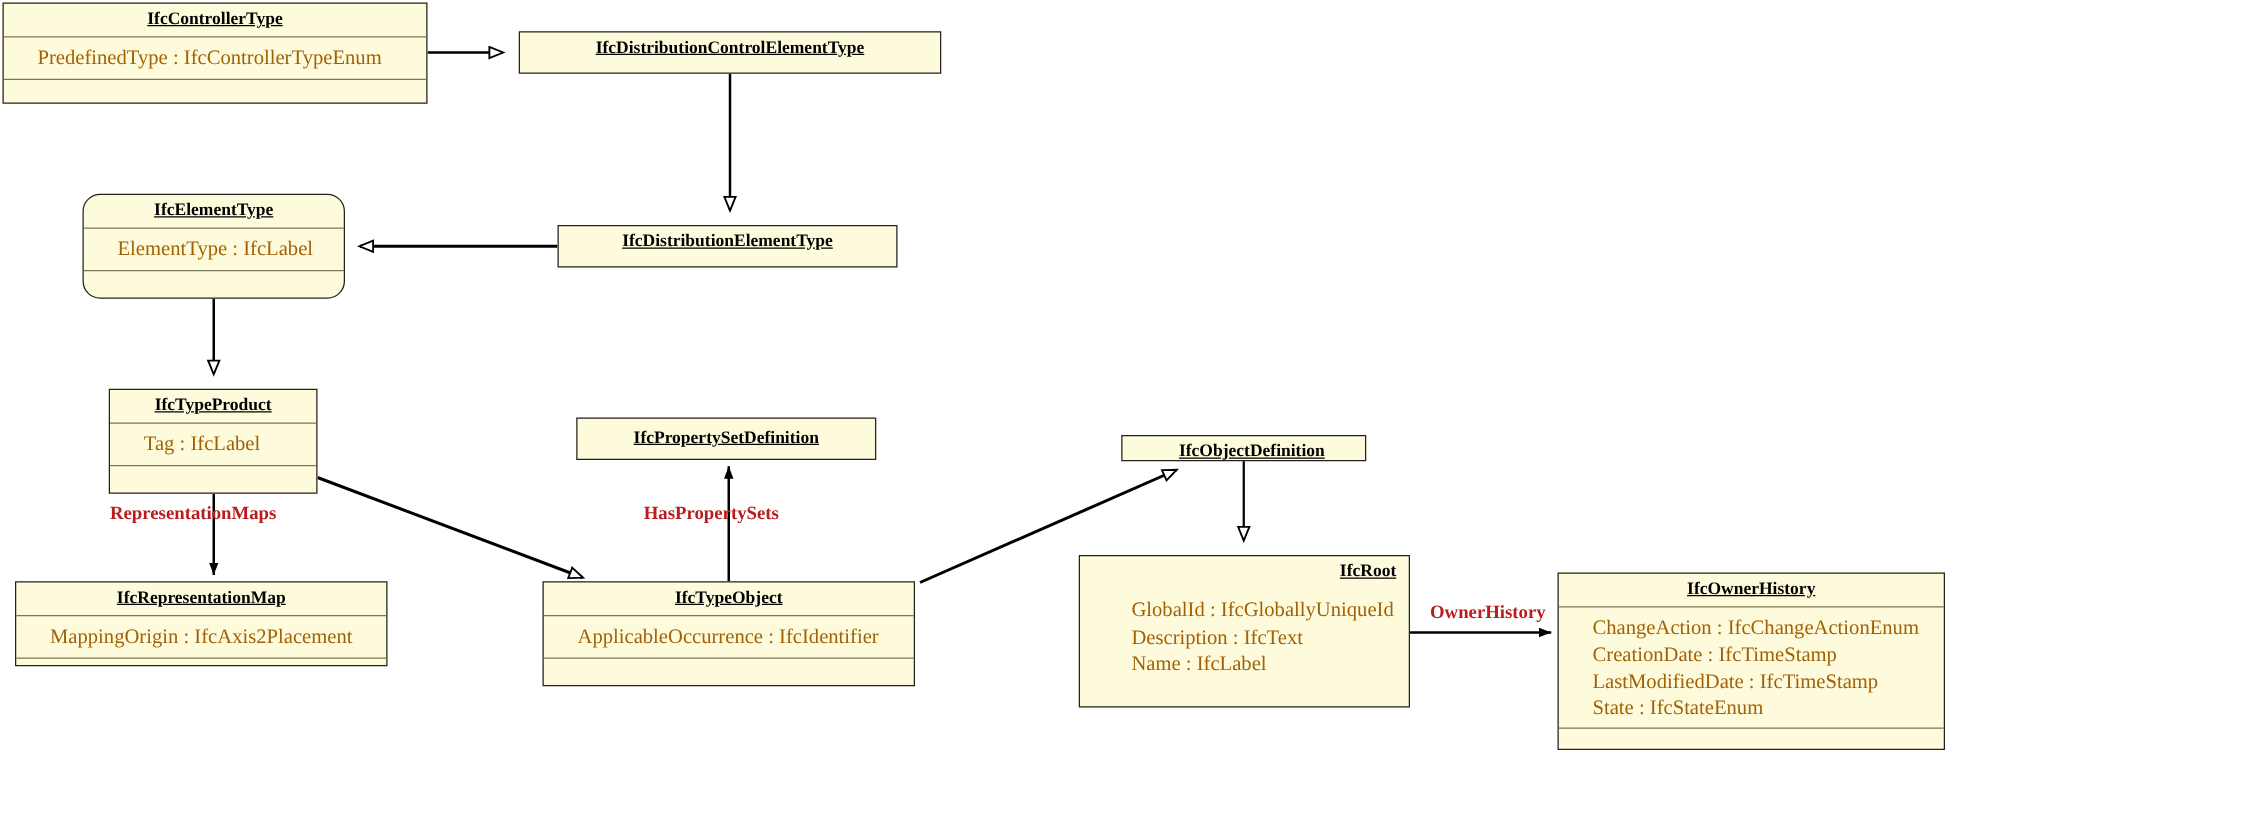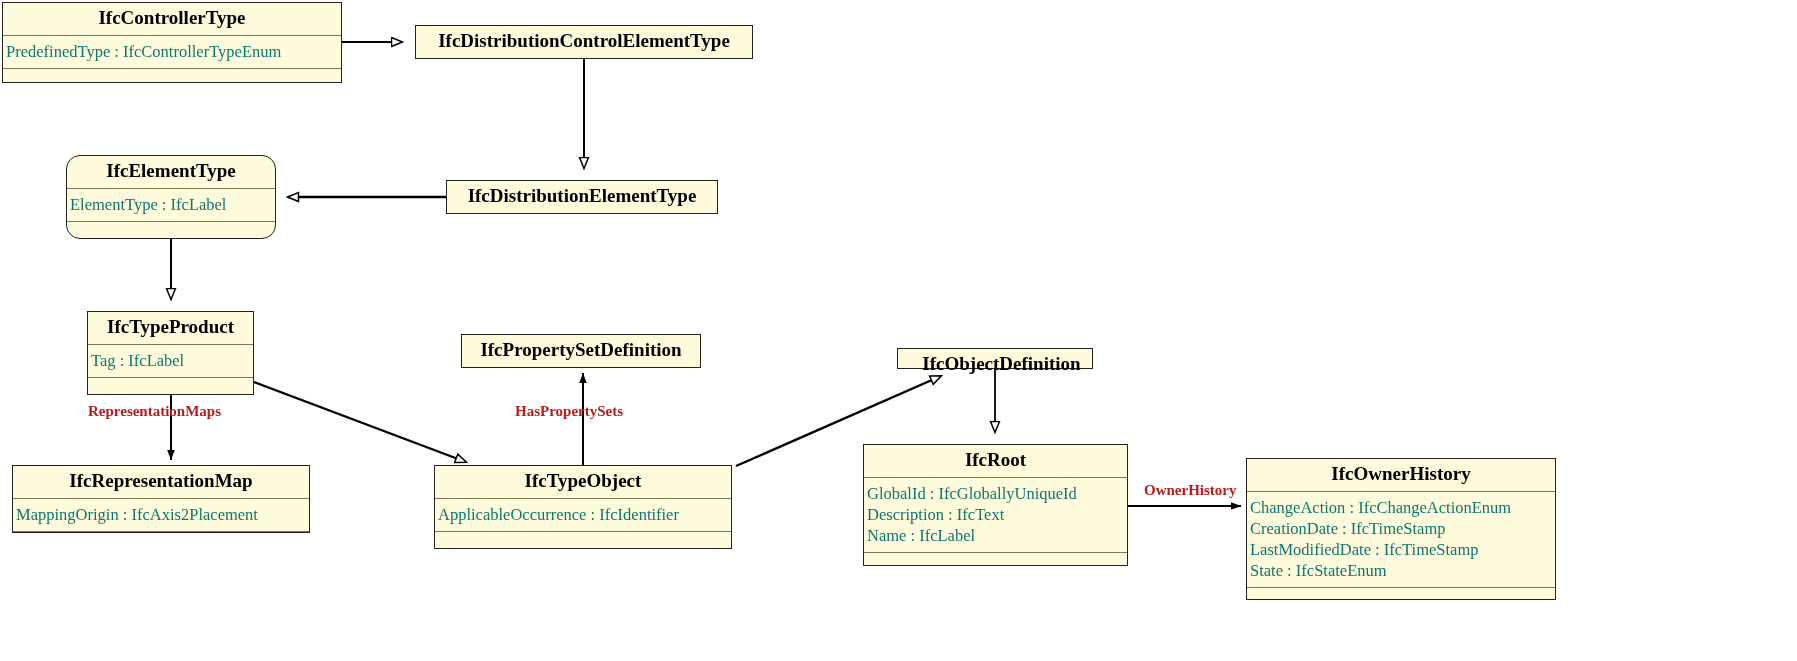--- a/index.html
+++ b/index.html
@@ -27,35 +27,36 @@
   .uml-class {
     position: absolute;
     background: #FEFBDC;
     border: 1.6px solid #24221a;
     display: flex;
     flex-direction: column;
     z-index: 5;
   }
   .uml-title {
     font-weight: bold;
-    font-size: 19px;
+    font-size: 14px;
     text-align: center;
     color: #000000;
     padding: 5px 10px 6px 10px;
     line-height: 1.1;
     white-space: nowrap;
+    text-decoration: underline;
   }
   .uml-sep {
     border-top: 1.6px solid #7c7654;
     height: 0;
   }
   .uml-attrs {
-    padding: 5px 12px 6px 3px;
+    padding: 5px 12px 6px 27px;
     font-size: 16.5px;
-    color: #0f766e;
+    color: #a16207;
     line-height: 1.28;
     white-space: nowrap;
   }
   .uml-attrs .attr-line { display: block; }
   .uml-ops {
     min-height: 17px;
     padding: 2px 10px;
   }
   .edge-label {
     position: absolute;
@@ -182,21 +183,21 @@
   <div class="uml-class" style="left:434px; top:465px; width:298px; height:84px;">
     <div class="uml-title">IfcTypeObject</div>
     <div class="uml-sep"></div>
     <div class="uml-attrs">
       <span class="attr-line">ApplicableOccurrence : IfcIdentifier</span>
     </div>
     <div class="uml-sep"></div>
     <div class="uml-ops"></div>
   </div>
 
-  <div class="uml-class" style="left:863px; top:444px; width:265px; height:122px;">
+  <div class="uml-class" style="left:863px; top:444px; width:265px; height:122px;align-items:flex-end;">
     <div class="uml-title">IfcRoot</div>
     <div class="uml-sep"></div>
     <div class="uml-attrs">
       <span class="attr-line">GlobalId : IfcGloballyUniqueId</span>
       <span class="attr-line">Description : IfcText</span>
       <span class="attr-line">Name : IfcLabel</span>
     </div>
     <div class="uml-sep"></div>
     <div class="uml-ops"></div>
   </div>

